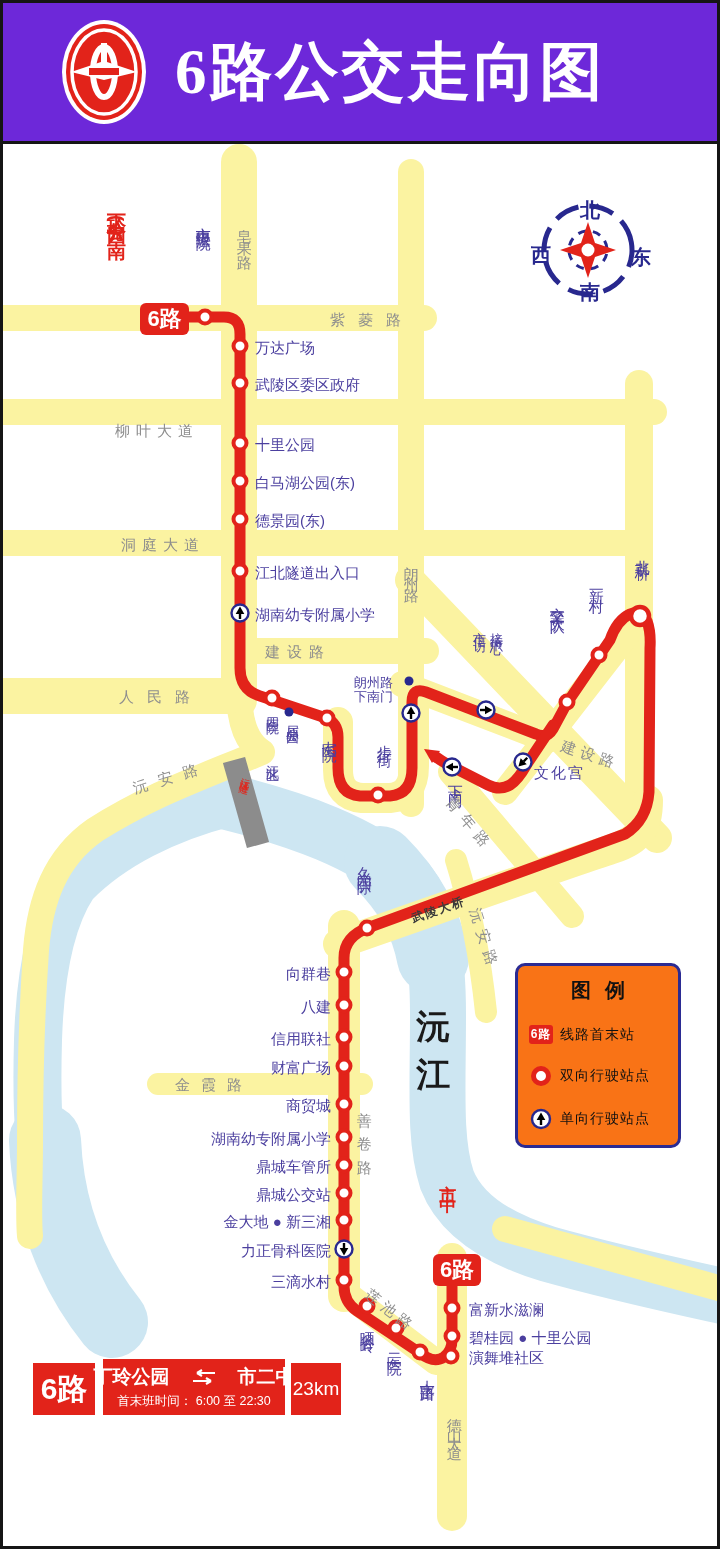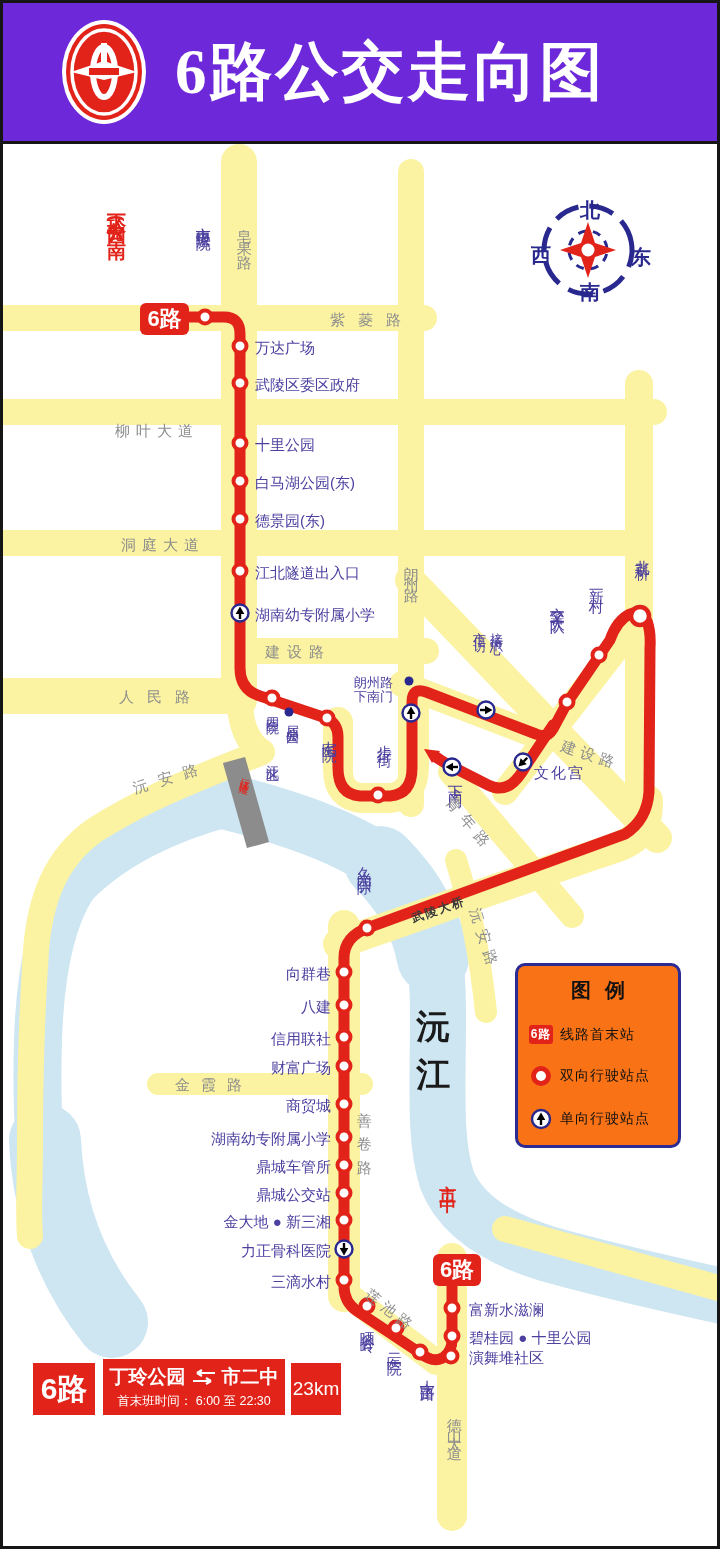--- a/index.html
+++ b/index.html
@@ -19,21 +19,21 @@
   
   .badge{position:absolute;background:#E2231A;color:#fff;font-weight:bold;display:flex;align-items:center;justify-content:center;border-radius:6px;}
   
   #legend{position:absolute;left:512px;top:960px;width:166px;height:185px;background:#f97316;border:3px solid #2B2B93;border-radius:10px;box-sizing:border-box;}
   #legend .ttl{margin-top:11px;text-align:center;font-size:20px;font-weight:bold;color:#111;letter-spacing:14px;text-indent:14px;}
   .lrow{display:flex;align-items:center;margin:21px 0 0 10px;color:#111;font-size:14px;letter-spacing:1px;}
   .lrow .ic{width:26px;display:flex;justify-content:center;margin-right:6px;flex:none;}
   .lbadge{background:#E2231A;color:#fff;font-size:12px;font-weight:bold;border-radius:3px;padding:1px 2px;}
   
   .bar{position:absolute;background:#E2231A;color:#fff;display:flex;flex-direction:column;align-items:center;justify-content:center;}
-  #bar-mid .l1{font-size:19px;font-weight:bold;display:flex;align-items:center;gap:5px;white-space:nowrap;}
+  #bar-mid .l1{font-size:19px;font-weight:bold;display:flex;align-items:center;gap:21px;white-space:nowrap;}
   #bar-mid .l2{font-size:12.5px;margin-top:3px;white-space:nowrap;}
   
   .cp{position:absolute;color:#28288E;font-size:20px;font-weight:bold;}
   svg{position:absolute;left:0;top:0;}
 </style>
 </head>
 <body>
 
 <div id="poster">
 

